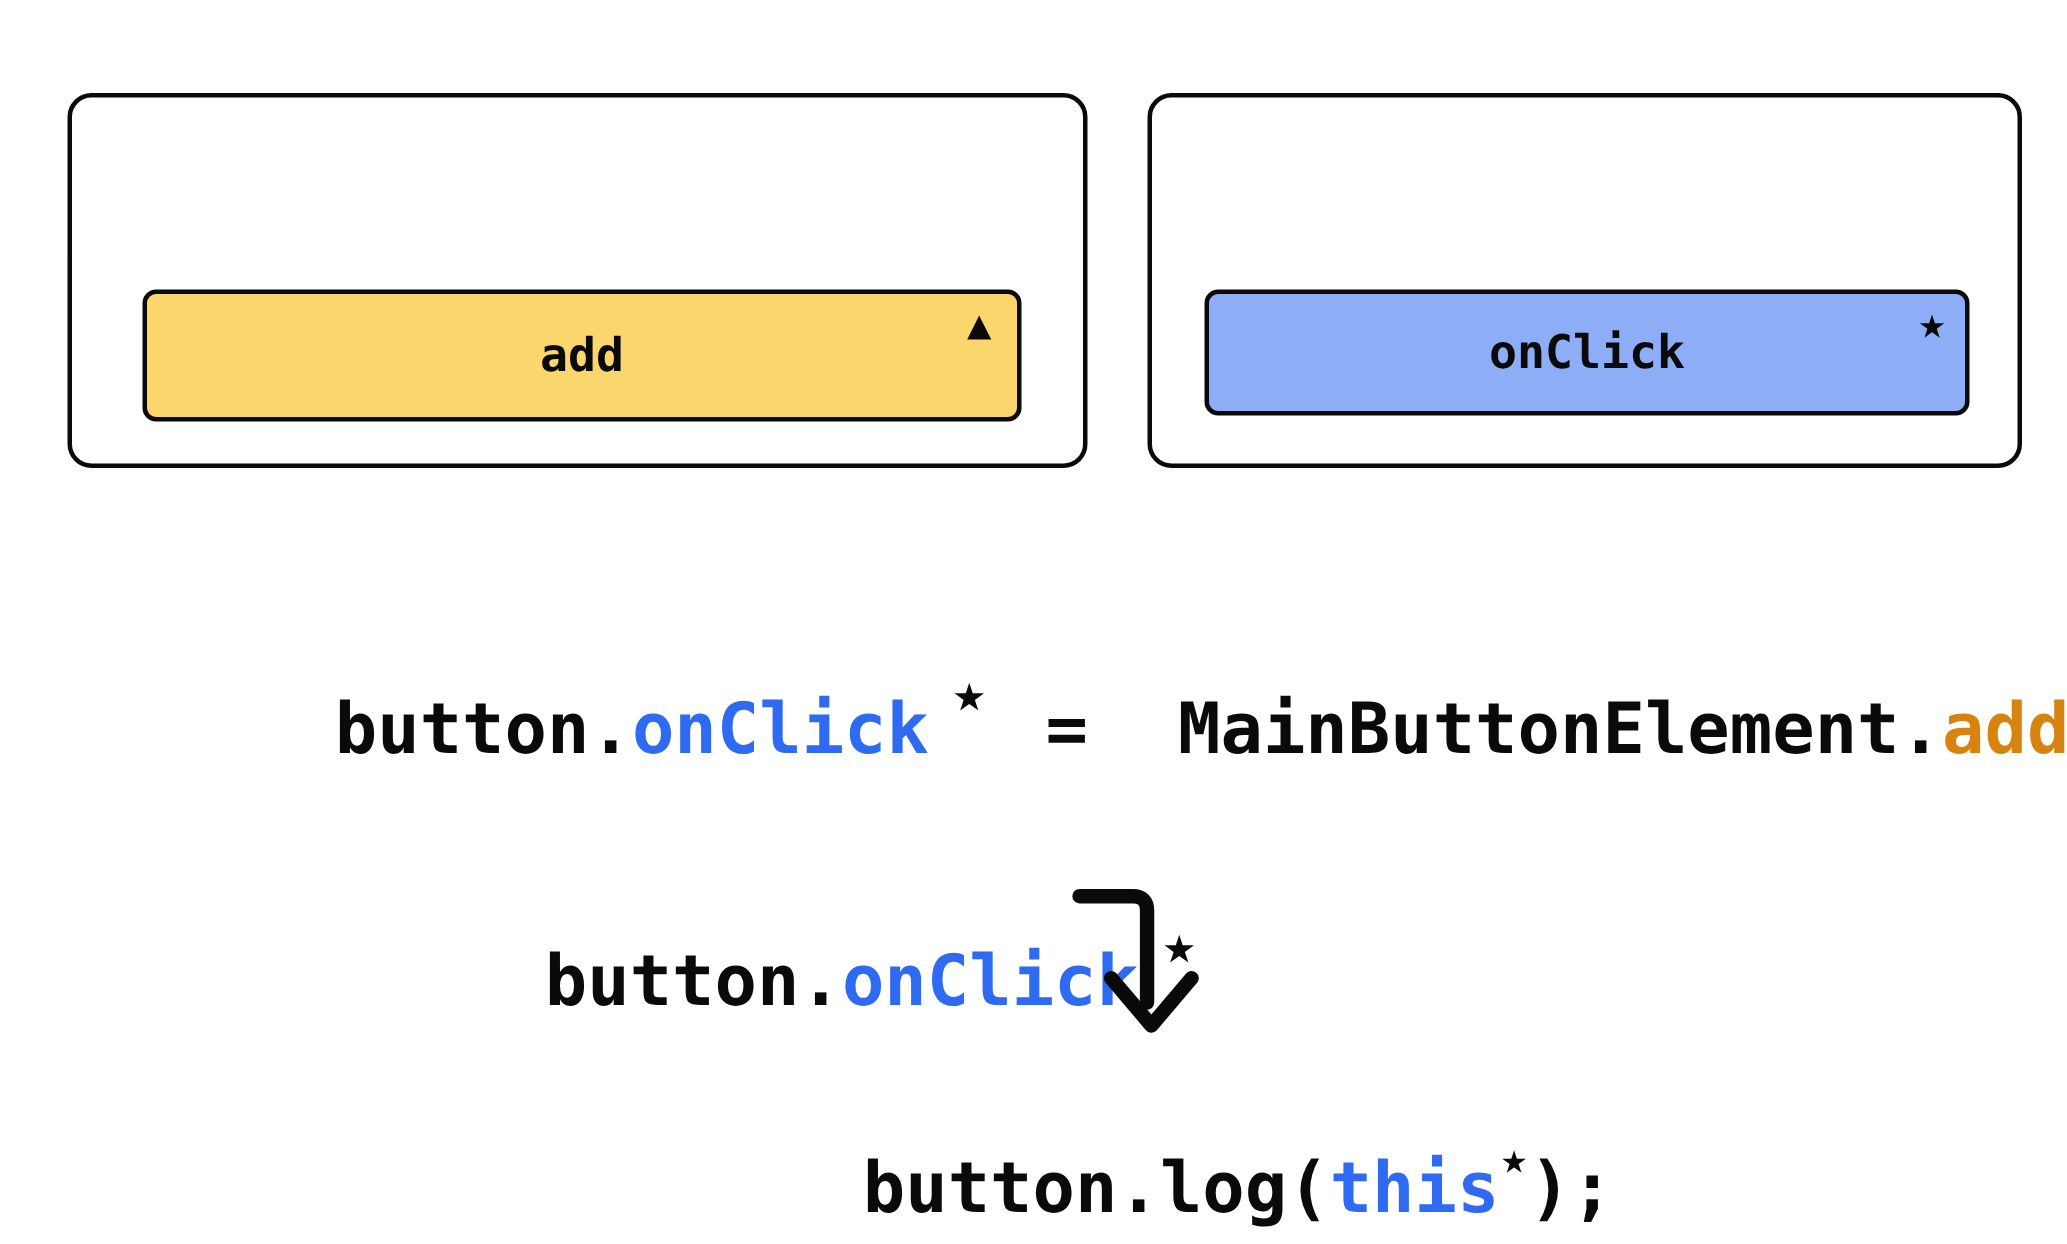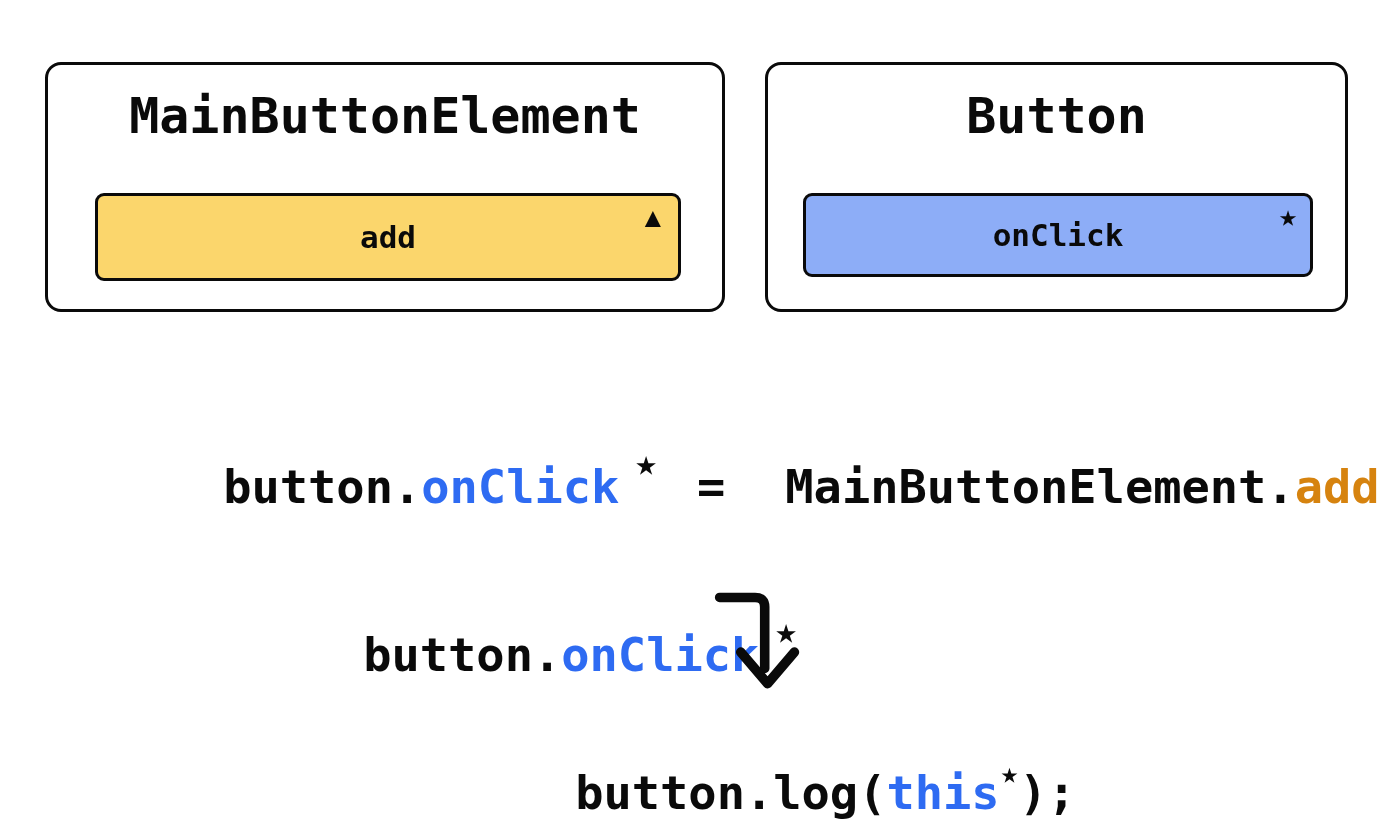--- a/index.html
+++ b/index.html
@@ -91,29 +91,27 @@
     left: 703px;
     top: 585px;
   }
 </style>
 </head>
 <body>
 
 <div class="stage">
 
   <div class="card card-main">
-    <div class="card-title">MainButtonElement</div>
     <div class="pill pill-add">
       <span>add</span>
       <span class="pill-marker triangle">▲</span>
     </div>
   </div>
 
   <div class="card card-button">
-    <div class="card-title">Button</div>
     <div class="pill pill-onclick">
       <span>onClick</span>
       <span class="pill-marker star">★</span>
     </div>
   </div>
 
   <div class="code-line line-assignment">
     <span>button.</span><span class="tok-blue">onClick</span><span class="sup sup-star-lg">★</span><span class="tok-equals">=</span><span>MainButtonElement.</span><span class="tok-orange">add</span>
   </div>
 

